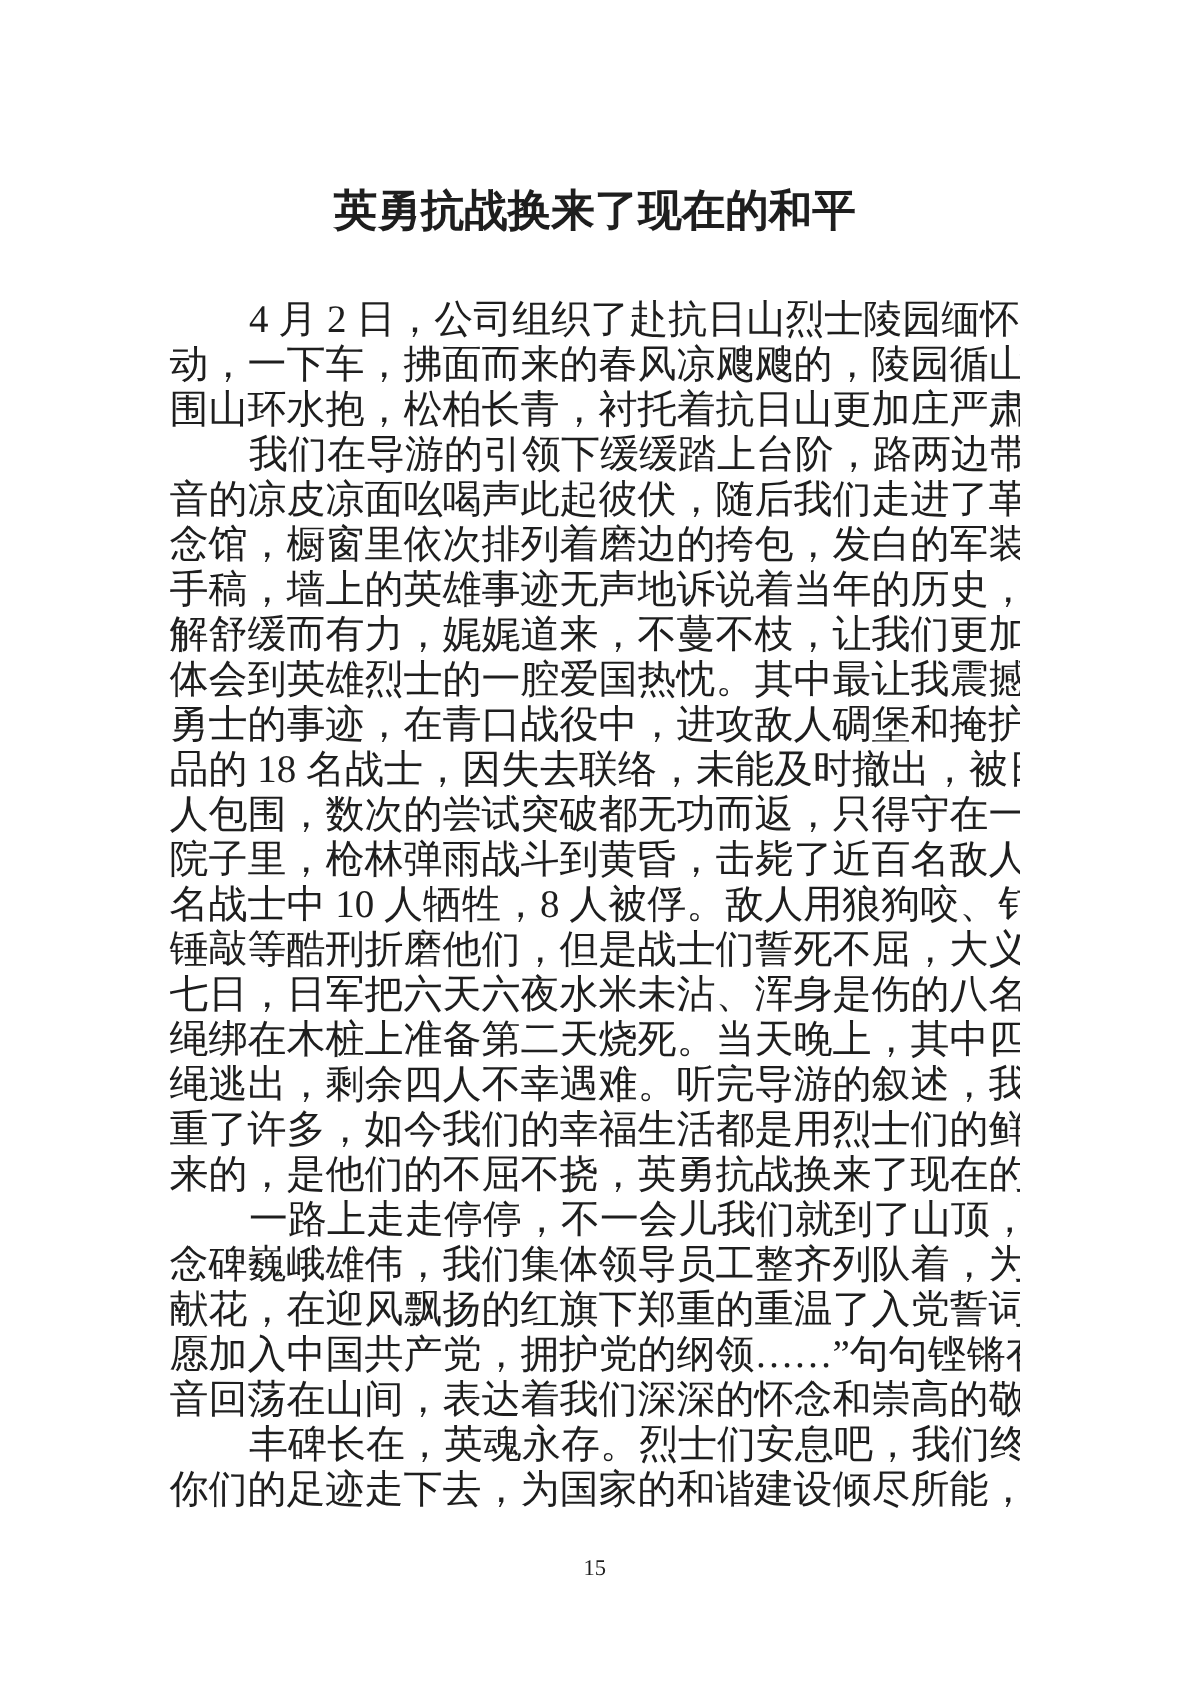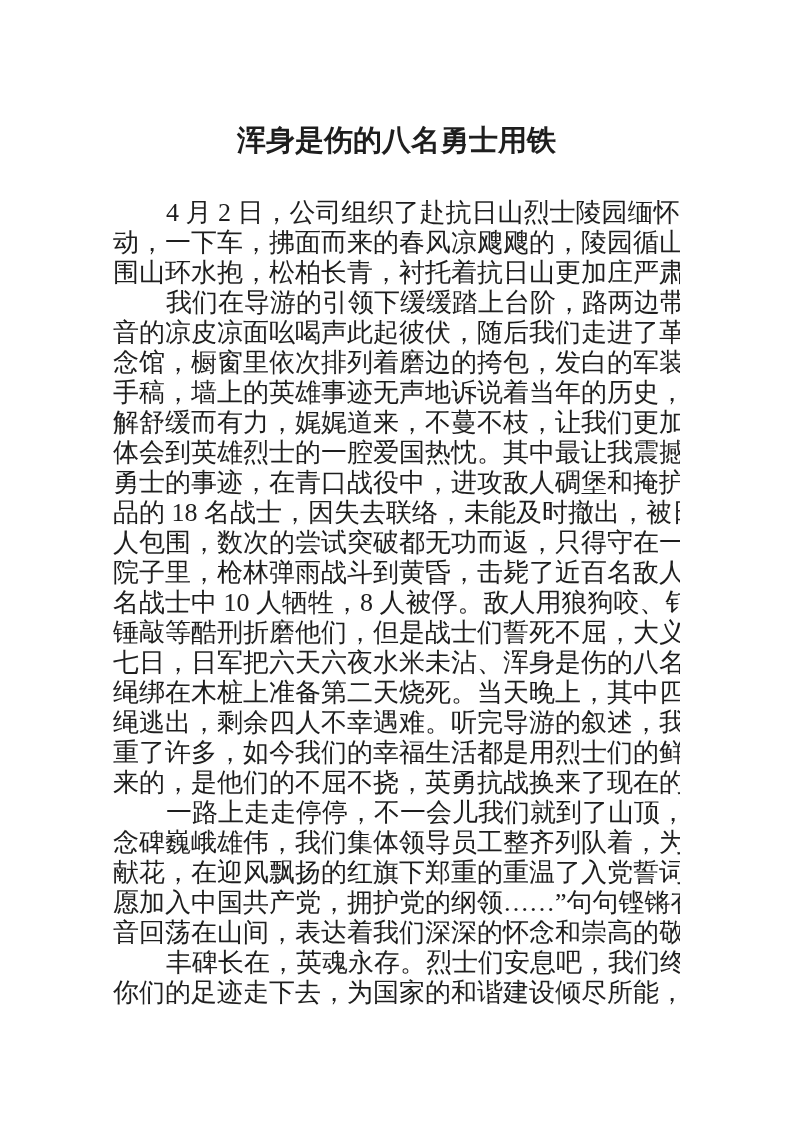--- a/index.html
+++ b/index.html
@@ -62,21 +62,21 @@
     line-height: 18px;
     color: #1e1e1e;
     font-family: "Liberation Serif", serif;
   }
 </style>
 </head>
 <body>
 
 <div class="page">
 
-  <h1 class="doc-title">浑身是伤的八名勇士用铁</h1>
+  <h1 class="doc-title">英勇抗战换来了现在的和平</h1>
 
   <div class="doc-body">
 
     <div class="paragraph">
       <div class="line indent">4 月 2 日，公司组织了赴抗日山烈士陵园缅怀先烈的活</div>
       <div class="line">动，一下车，拂面而来的春风凉飕飕的，陵园循山而建，周</div>
       <div class="line para-end">围山环水抱，松柏长青，衬托着抗日山更加庄严肃穆。</div>
     </div>
 
     <div class="paragraph">
@@ -107,14 +107,15 @@
       <div class="line para-end">音回荡在山间，表达着我们深深的怀念和崇高的敬意。</div>
     </div>
 
     <div class="paragraph">
       <div class="line indent">丰碑长在，英魂永存。烈士们安息吧，我们终究会沿着</div>
       <div class="line">你们的足迹走下去，为国家的和谐建设倾尽所能，为祖国的</div>
     </div>
 
   </div>
 
+  <div class="page-number">15</div>
 
 </div>
 
 </body></html>

